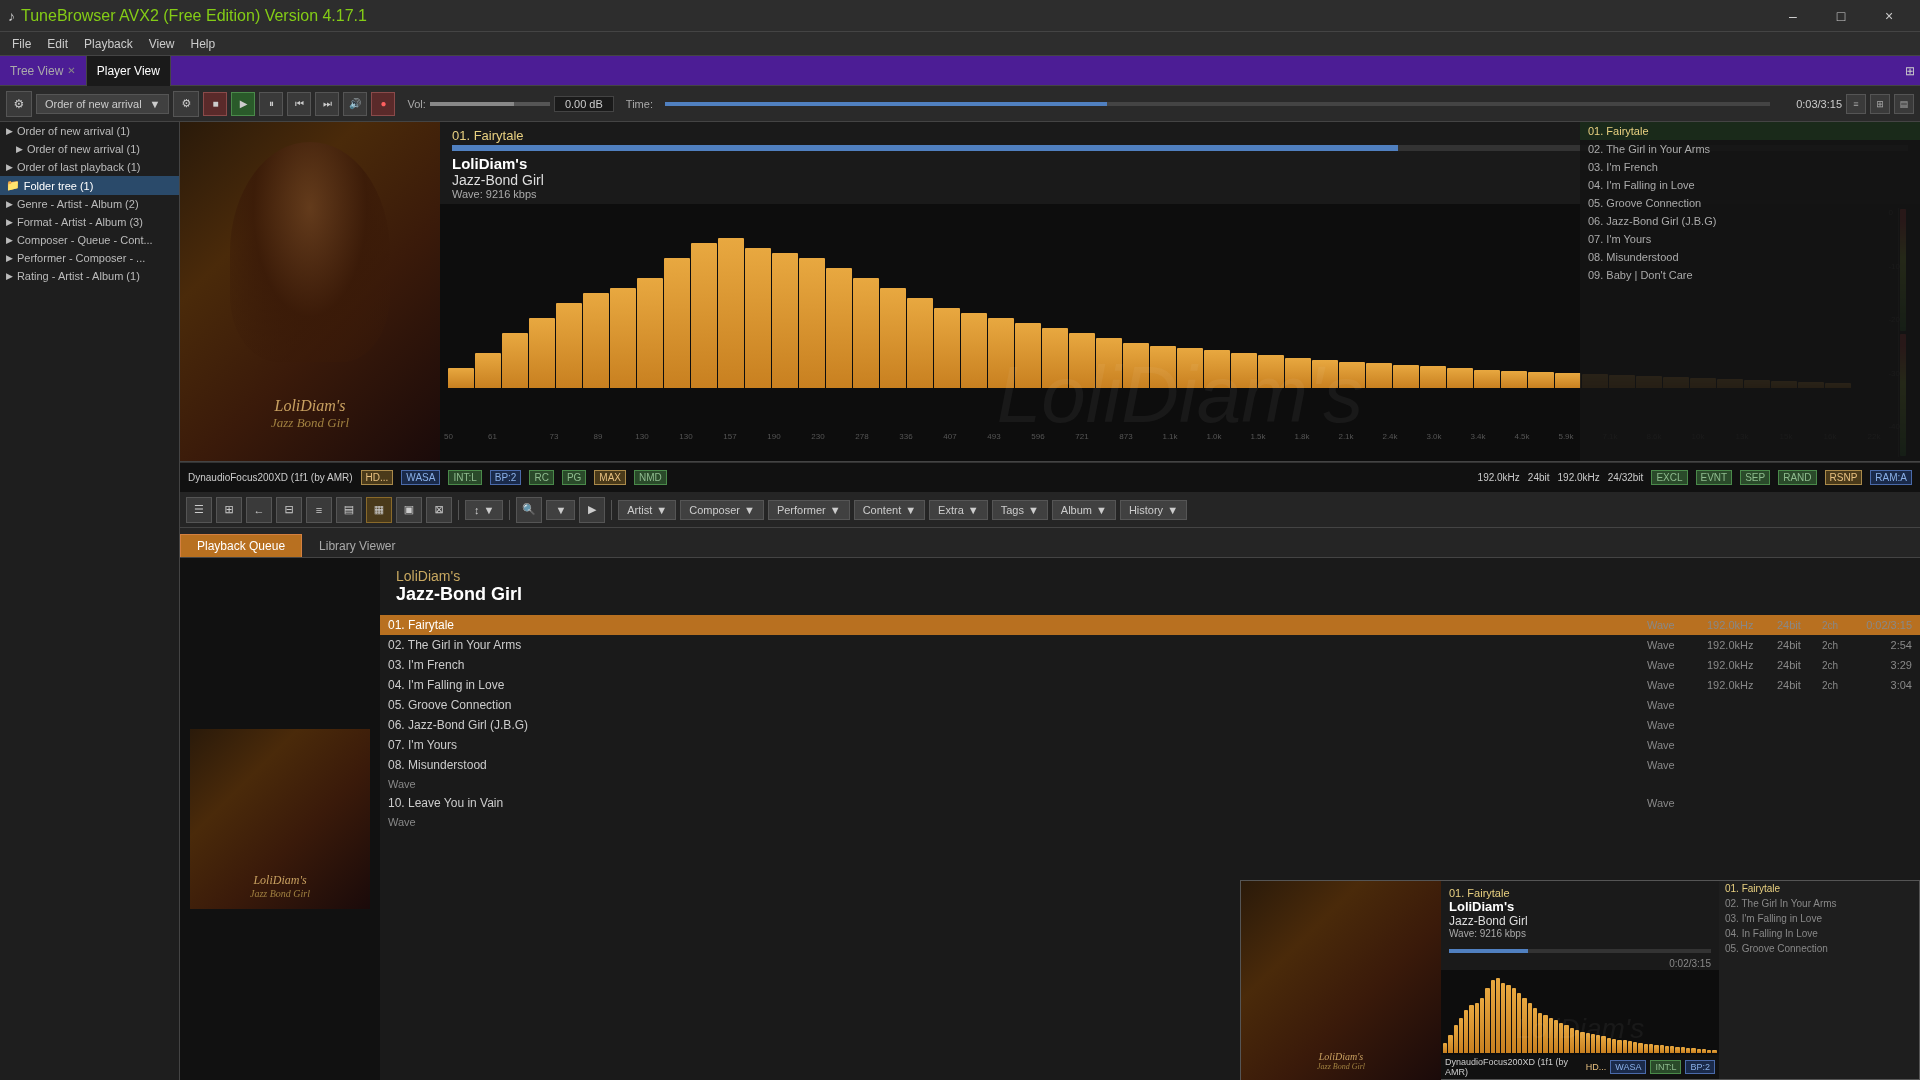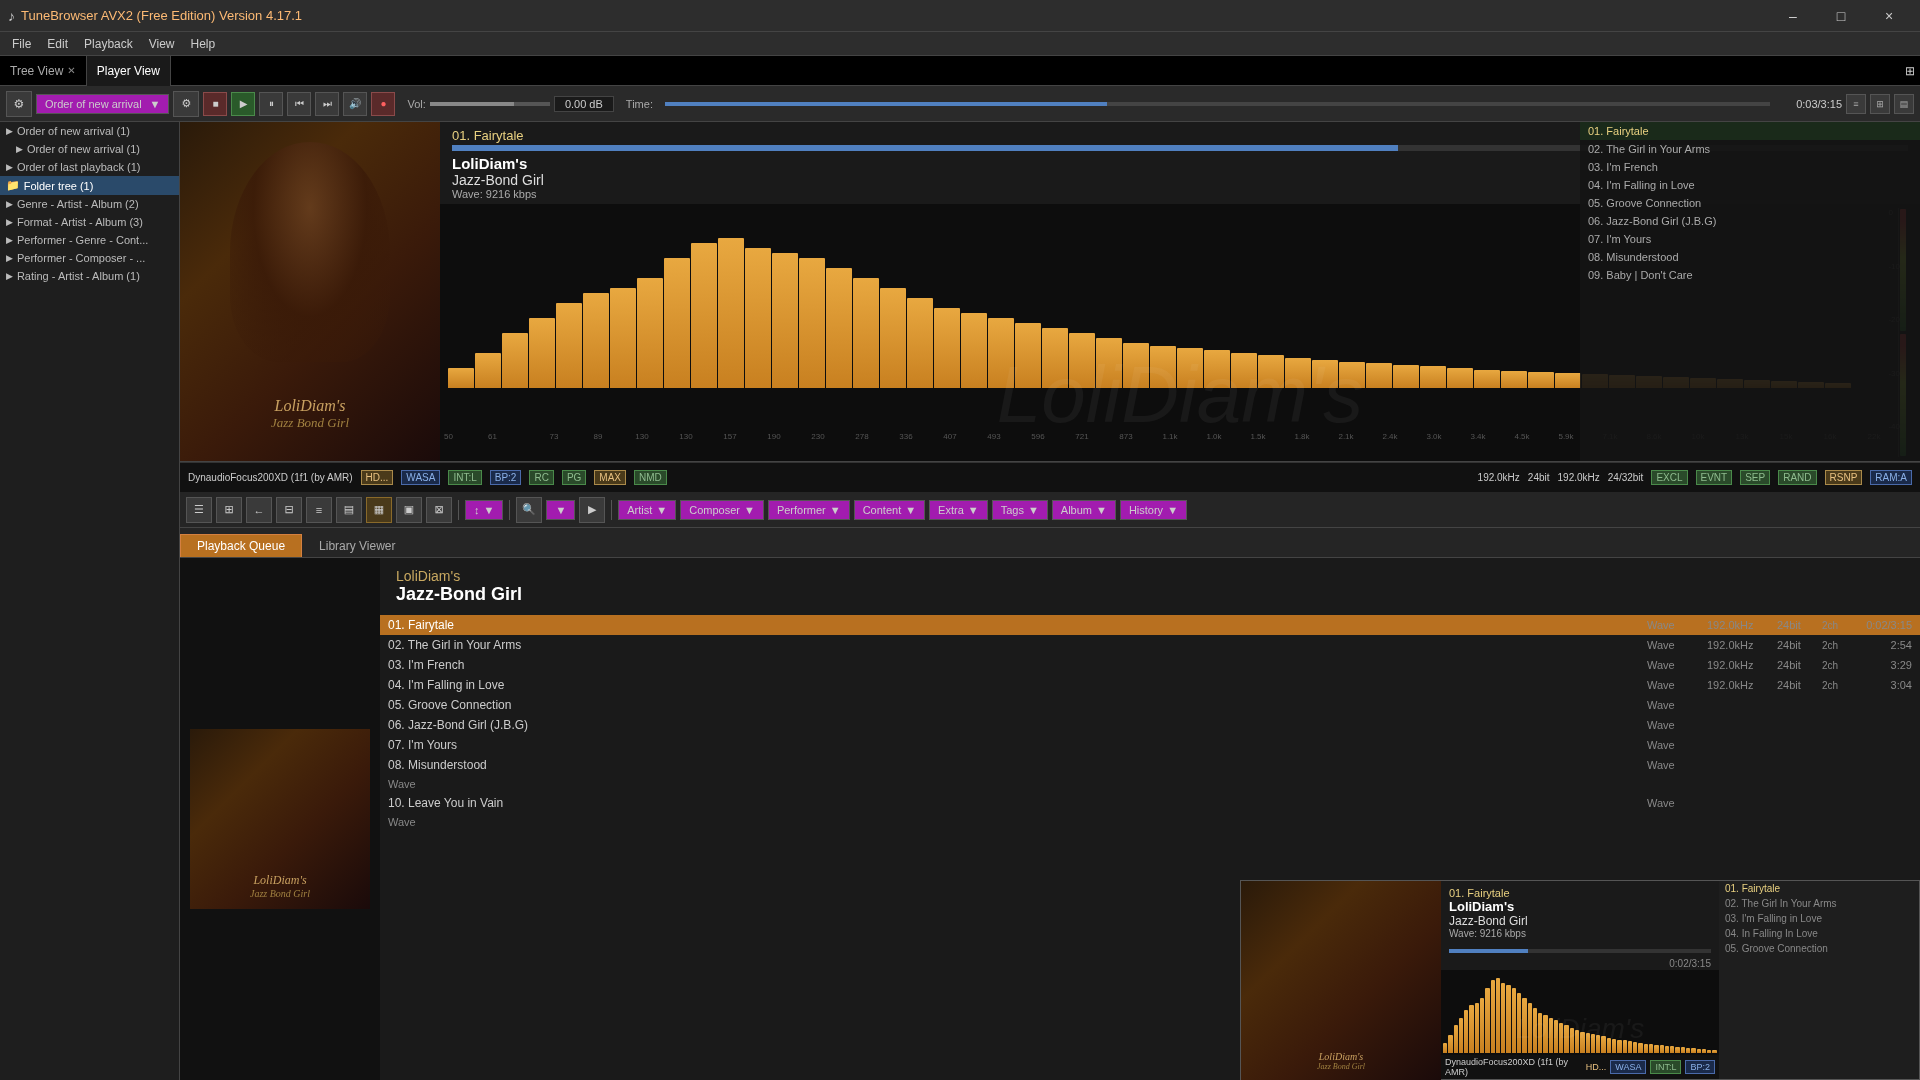--- a/index.html
+++ b/index.html
@@ -1,29 +1,29 @@
 <!DOCTYPE html>
 <html><head>
   <meta charset="utf-8">
   <style>
     * { margin: 0; padding: 0; box-sizing: border-box; }
     body { width: 1920px; height: 1080px; background: #1a1a1a; color: #ccc; font-family: 'Segoe UI', Tahoma, sans-serif; font-size: 12px; overflow: hidden; }
     
     
     .title-bar { height: 32px; background: #2d2d2d; display: flex; align-items: center; padding: 0 8px; border-bottom: 1px solid #444; }
-    .title-bar-text { flex: 1; font-size: 13px; color: #fdba74; }
+    .title-bar-text { flex: 1; font-size: 16px; color: #84cc16; }
     .title-bar-controls { display: flex; gap: 2px; }
     .title-btn { width: 46px; height: 32px; border: none; background: transparent; color: #ccc; cursor: pointer; font-size: 14px; display: flex; align-items: center; justify-content: center; }
 
     
     .menu-bar { height: 24px; background: #2d2d2d; display: flex; align-items: center; padding: 0 4px; border-bottom: 1px solid #444; }
     .menu-item { padding: 2px 8px; font-size: 12px; color: #ccc; cursor: pointer; }
 
     
-    .tab-bar { height: 30px; background: #000000; display: flex; align-items: center; border-bottom: 1px solid #444; }
+    .tab-bar { height: 30px; background: #4c1d95; display: flex; align-items: center; border-bottom: 1px solid #444; }
     .tab { display: flex; align-items: center; padding: 0 10px; height: 30px; font-size: 12px; color: #aaa; cursor: pointer; border-right: 1px solid #444; gap: 4px; }
     .tab.active { background: #1a1a1a; color: #fff; }
     .tab-close { font-size: 10px; color: #888; cursor: pointer; }
 
     
     .transport-bar { height: 36px; background: #2a2a2a; display: flex; align-items: center; padding: 0 6px; gap: 4px; border-bottom: 1px solid #444; }
     .transport-btn { width: 24px; height: 24px; background: #3a3a3a; border: 1px solid #555; color: #ccc; cursor: pointer; display: flex; align-items: center; justify-content: center; font-size: 10px; }
     .transport-btn.play { background: #2a5a2a; border-color: #4a8a4a; }
     .transport-btn.stop-btn { background: #5a2a2a; border-color: #8a4a4a; }
     .vol-label { font-size: 11px; color: #aaa; margin-left: 8px; }
@@ -72,21 +72,21 @@
     .tech-bar { height: 30px; background: #111; display: flex; align-items: center; padding: 0 8px; gap: 8px; font-size: 10px; border-top: 1px solid #333; }
     .tech-value { color: #ccc; }
     .tech-badge { background: #2a4a2a; border: 1px solid #4a8a4a; padding: 1px 4px; color: #8fbc8f; font-size: 10px; }
     .tech-badge.blue { background: #1a2a4a; border-color: #4a6aaa; color: #8ab0e8; }
     .tech-badge.orange { background: #4a3a1a; border-color: #aa8a4a; color: #e8c080; }
 
     
     .toolbar { height: 36px; background: #252525; display: flex; align-items: center; padding: 0 6px; gap: 4px; border-bottom: 1px solid #444; }
     .toolbar-btn { width: 26px; height: 26px; background: #3a3a3a; border: 1px solid #555; color: #ccc; cursor: pointer; display: flex; align-items: center; justify-content: center; font-size: 11px; }
     .toolbar-separator { width: 1px; height: 20px; background: #555; margin: 0 2px; }
-    .toolbar-dropdown { padding: 3px 8px; background: #a21caf; border: 1px solid #555; color: #ccc; cursor: pointer; font-size: 11px; display: flex; align-items: center; gap: 4px; }
+    .toolbar-dropdown { padding: 3px 8px; background: #404040; border: 1px solid #555; color: #ccc; cursor: pointer; font-size: 11px; display: flex; align-items: center; gap: 4px; }
 
     
     .view-tabs { height: 30px; background: #252525; display: flex; align-items: flex-end; border-bottom: 1px solid #444; }
     .view-tab { padding: 4px 16px; font-size: 12px; color: #aaa; cursor: pointer; border: 1px solid transparent; border-bottom: none; }
     .view-tab.active { background: #b87020; color: #fff; border-color: #d48040; border-bottom: none; }
 
     
     .library-content { flex: 1; background: #1a1a1a; overflow: hidden; display: flex; position: relative; }
     .album-cover-section { width: 200px; flex-shrink: 0; background: #111; position: relative; display: flex; align-items: center; justify-content: center; }
     .album-artist { font-size: 14px; color: #c8a860; }
@@ -221,21 +221,21 @@
     <div class="sidebar-item">
       <span style="font-size:9px;">▶</span>
       <span>Genre - Artist - Album (2)</span>
     </div>
     <div class="sidebar-item">
       <span style="font-size:9px;">▶</span>
       <span>Format - Artist - Album (3)</span>
     </div>
     <div class="sidebar-item">
       <span style="font-size:9px;">▶</span>
-      <span>Performer - Genre - Cont...</span>
+      <span>Composer - Queue - Cont...</span>
     </div>
     <div class="sidebar-item">
       <span style="font-size:9px;">▶</span>
       <span>Performer - Composer - ...</span>
     </div>
     <div class="sidebar-item">
       <span style="font-size:9px;">▶</span>
       <span>Rating - Artist - Album (1)</span>
     </div>
   </div>

